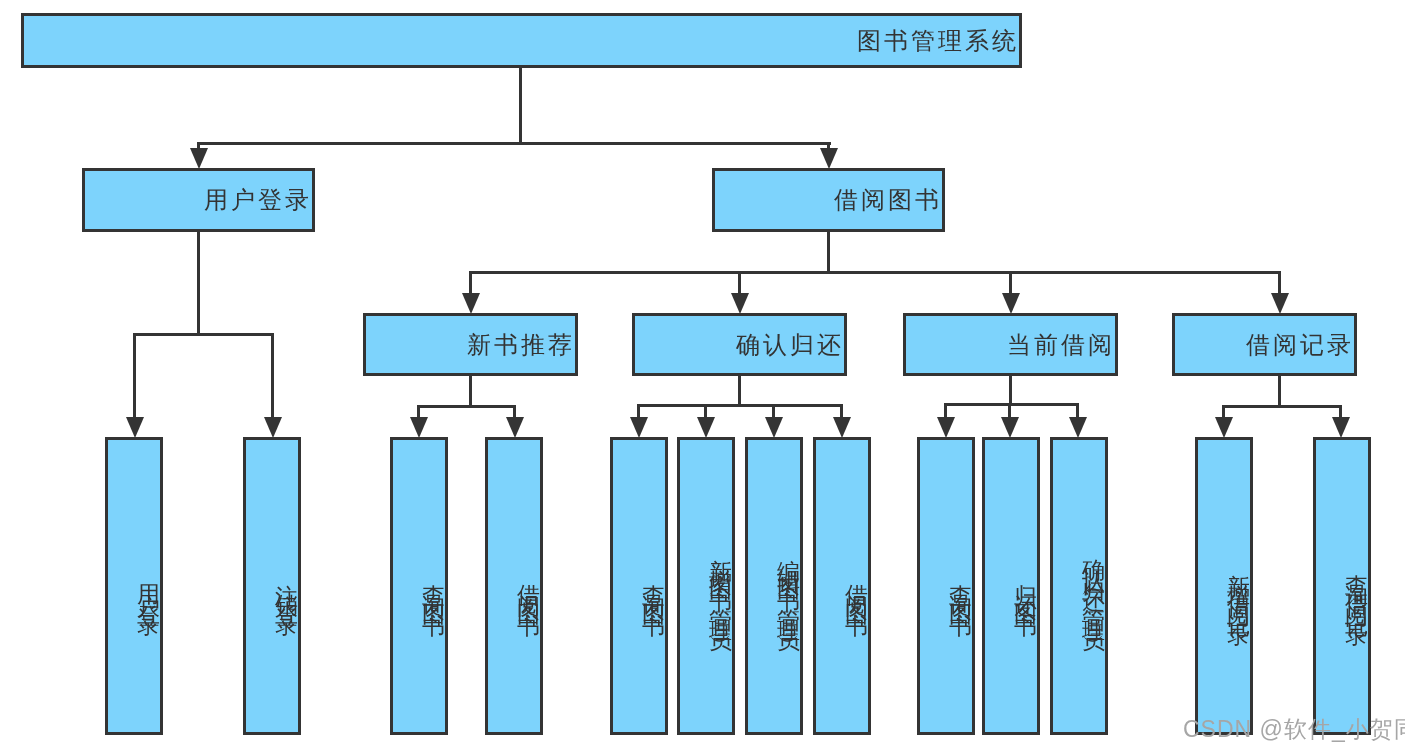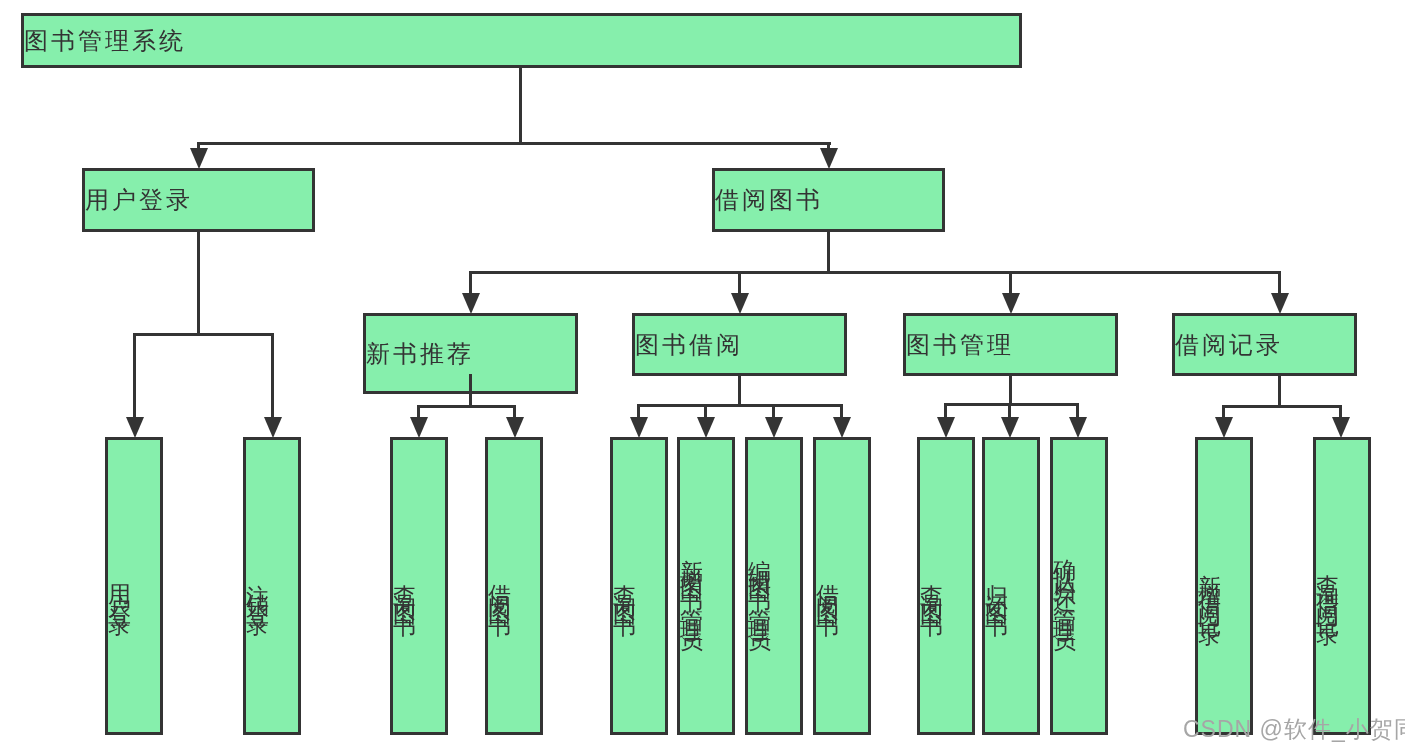--- a/index.html
+++ b/index.html
@@ -6,23 +6,23 @@
   .canvas {
     position:relative;
     width:1405px; height:747px;
     background:#ffffff;
     font-family:"Liberation Sans", sans-serif;
     overflow:hidden;
   }
   .box {
     position:absolute;
     border:3px solid #343434;
-    background:#86efac;
+    background:#7dd3fc;
     box-sizing:border-box;
-    display:flex; align-items:center; justify-content:flex-start;
+    display:flex; align-items:center; justify-content:flex-end;
   }
   .hlabel {
     font-size:24px; color:#333333; letter-spacing:3px;
     white-space:nowrap;
   }
   .leaf { top:437px; width:58px; height:298px; }
   .vtext {
     writing-mode:vertical-rl; text-orientation:mixed;
     font-size:23px; line-height:1; letter-spacing:10px;
     color:#333333;
@@ -75,28 +75,28 @@
   <div class="hl" style="left:469px;top:271px;width:812px"></div>
   <div class="vl" style="left:469px;top:271px;height:25px"></div>
   <div class="vl" style="left:738px;top:271px;height:25px"></div>
   <div class="vl" style="left:1009px;top:271px;height:25px"></div>
   <div class="vl" style="left:1278px;top:271px;height:25px"></div>
   <div class="ar" style="left:462px;top:293px"></div>
   <div class="ar" style="left:731px;top:293px"></div>
   <div class="ar" style="left:1002px;top:293px"></div>
   <div class="ar" style="left:1271px;top:293px"></div>
 
-  <div class="box" style="left:363px;top:313px;width:215px;height:81px">
+  <div class="box" style="left:363px;top:313px;width:215px;height:63px">
     <span class="hlabel">新书推荐</span>
   </div>
   <div class="box" style="left:632px;top:313px;width:215px;height:63px">
-    <span class="hlabel">图书借阅</span>
+    <span class="hlabel">确认归还</span>
   </div>
   <div class="box" style="left:903px;top:313px;width:215px;height:63px">
-    <span class="hlabel">图书管理</span>
+    <span class="hlabel">当前借阅</span>
   </div>
   <div class="box" style="left:1172px;top:313px;width:185px;height:63px">
     <span class="hlabel">借阅记录</span>
   </div>
 
   <div class="vl" style="left:469px;top:374px;height:34px"></div>
   <div class="hl" style="left:417px;top:405px;width:99px"></div>
   <div class="vl" style="left:417px;top:405px;height:15px"></div>
   <div class="vl" style="left:513px;top:405px;height:15px"></div>
   <div class="ar" style="left:410px;top:417px"></div>

